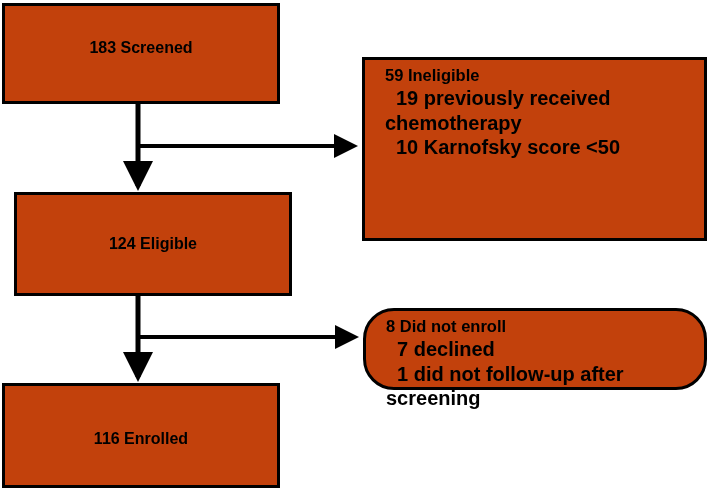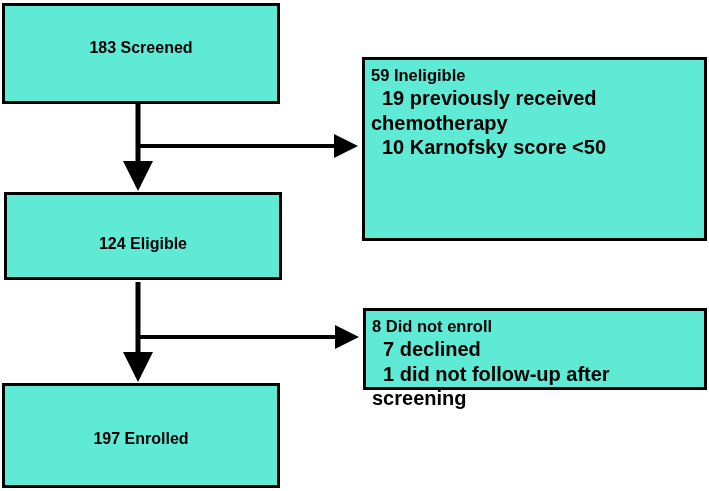--- a/index.html
+++ b/index.html
@@ -16,35 +16,35 @@
     position: relative;
     width: 709px;
     height: 491px;
     background: #ffffff;
     overflow: hidden;
   }
   .node-box {
     position: absolute;
     box-sizing: border-box;
     border: 3px solid #000000;
-    background: #5eead4;
+    background: #c2410c;
   }
   .node-box.main-node {
     display: flex;
     align-items: flex-start;
     justify-content: center;
   }
   .main-label {
     font-size: 16px;
     font-weight: bold;
     line-height: 1.1;
     white-space: nowrap;
   }
   .side-node {
-    padding: 6px 8px 4px 6px;
+    padding: 6px 8px 4px 20px;
   }
   .side-title {
     font-size: 16.5px;
     font-weight: bold;
     line-height: 1.18;
     white-space: nowrap;
     margin: 0 0 1px 0;
   }
   .side-list {
     list-style: none;
@@ -61,24 +61,24 @@
   svg.connectors {
     position: absolute;
     left: 0;
     top: 0;
     width: 709px;
     height: 491px;
     pointer-events: none;
   }
   
   #node-screened   { left: 2px;   top: 3px;   width: 278px; height: 101px; }
-  #node-eligible   { left: 4px;   top: 192px; width: 278px; height: 88px; }
+  #node-eligible   { left: 14px;   top: 192px; width: 278px; height: 104px; }
   #node-enrolled   { left: 2px;   top: 383px; width: 278px; height: 105px; }
   #node-ineligible { left: 362px; top: 57px;  width: 345px; height: 184px; }
-  #node-notenroll  { left: 363px; top: 308px; width: 344px; height: 82px; }
+  #node-notenroll  { left: 363px; top: 308px; width: 344px; height: 82px; border-radius: 31px; }
   #node-screened .main-label { margin-top: 33px; }
   #node-eligible .main-label { margin-top: 40px; }
   #node-enrolled .main-label { margin-top: 44px; }
 </style>
 </head>
 <body>
 
 <div id="flow-canvas">
 
   <svg class="connectors" viewBox="0 0 709 491" xmlns="http://www.w3.org/2000/svg">
@@ -99,21 +99,21 @@
 
   <div class="node-box main-node" id="node-screened">
     <span class="main-label">183 Screened</span>
   </div>
 
   <div class="node-box main-node" id="node-eligible">
     <span class="main-label">124 Eligible</span>
   </div>
 
   <div class="node-box main-node" id="node-enrolled">
-    <span class="main-label">197 Enrolled</span>
+    <span class="main-label">116 Enrolled</span>
   </div>
 
   <div class="node-box side-node" id="node-ineligible">
     <div class="side-title">59 Ineligible</div>
     <ul class="side-list">
       <li>19 previously received chemotherapy</li>
       <li>10 Karnofsky score &lt;50</li>
     </ul>
   </div>
 

